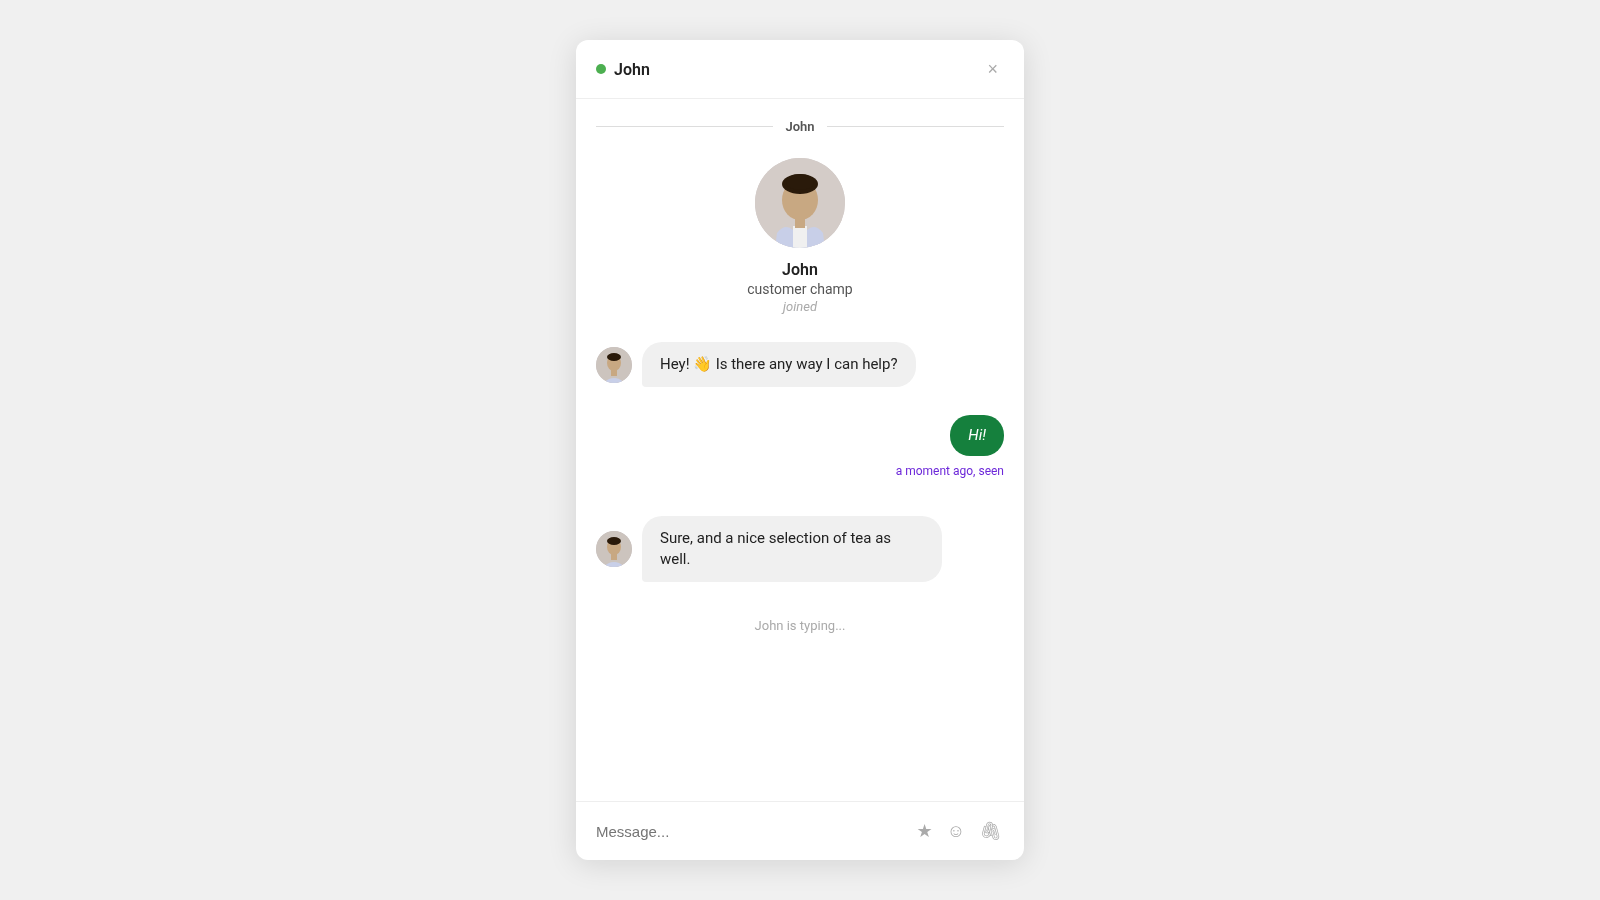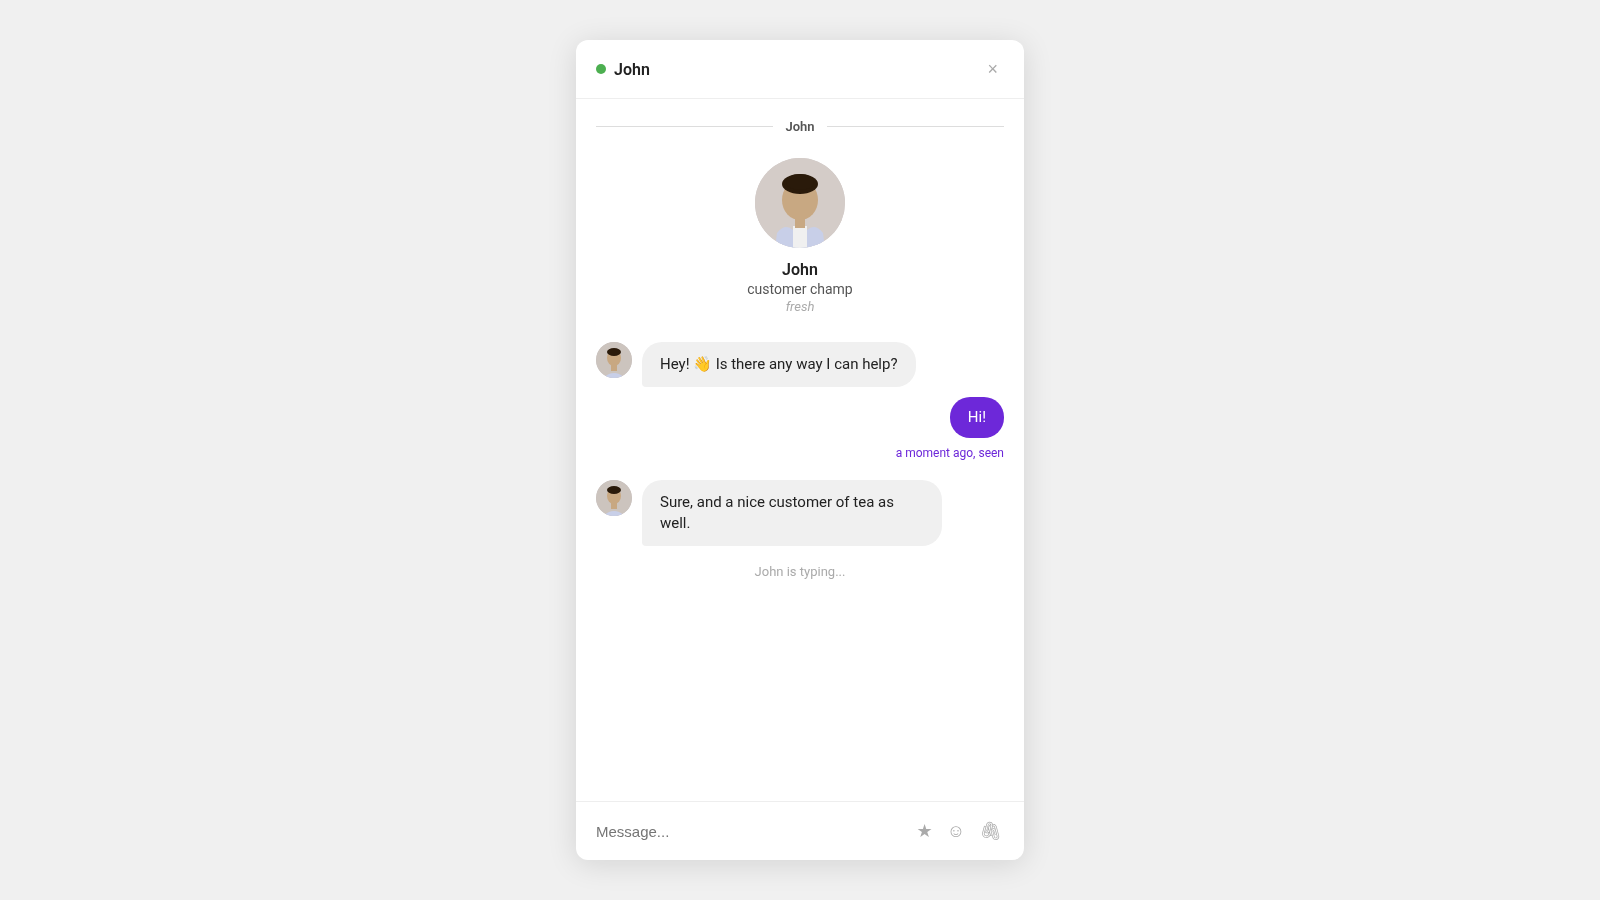--- a/index.html
+++ b/index.html
@@ -136,22 +136,22 @@
 
     .join-status {
       font-size: 13px;
       color: #aaa;
       font-style: italic;
     }
 
     
     .message-row {
       display: flex;
-      align-items: flex-start;
-      margin-bottom: 10px;
+      align-items: center;
+      margin-bottom: 28px;
     }
 
     .message-row.incoming {
       justify-content: flex-start;
     }
 
     .message-row.outgoing {
       justify-content: flex-end;
     }
 
@@ -181,23 +181,24 @@
       line-height: 1.4;
     }
 
     .bubble.incoming-bubble {
       background: #f0f0f0;
       color: #222;
       border-bottom-left-radius: 4px;
     }
 
     .bubble.outgoing-bubble {
-      background: #6d28d9;
+      background: #15803d;
       color: #fff;
       border-bottom-right-radius: 4px;
+      font-style: italic;
     }
 
     .bubble.outgoing-small {
       padding: 10px 18px;
       margin-bottom: 4px;
       border-radius: 20px;
       border-bottom-right-radius: 20px;
     }
 
     .outgoing-group {
@@ -291,21 +292,21 @@
           <ellipse cx="45" cy="42" rx="18" ry="20" fill="#c8a882"></ellipse>
 
           <ellipse cx="45" cy="26" rx="18" ry="10" fill="#2a1a0a"></ellipse>
           <ellipse cx="45" cy="24" rx="14" ry="8" fill="#2a1a0a"></ellipse>
 
           <rect x="40" y="58" width="10" height="12" fill="#c8a882"></rect>
         </svg>
       </div>
       <span class="join-name">John</span>
       <span class="join-role">customer champ</span>
-      <span class="join-status">fresh</span>
+      <span class="join-status">joined</span>
     </div>
 
     <div class="message-row incoming">
       <div class="avatar-small">
         <svg viewBox="0 0 36 36" xmlns="http://www.w3.org/2000/svg">
           <rect width="36" height="36" fill="#ccc4be" rx="18"></rect>
           <ellipse cx="18" cy="44" rx="13" ry="13" fill="#c8cfe8"></ellipse>
           <ellipse cx="18" cy="16" rx="7" ry="8" fill="#c8a882"></ellipse>
           <ellipse cx="18" cy="10" rx="7" ry="4" fill="#2a1a0a"></ellipse>
           <rect x="15" y="23" width="6" height="6" fill="#c8a882"></rect>
@@ -324,21 +325,21 @@
     <div class="message-row incoming">
       <div class="avatar-small">
         <svg viewBox="0 0 36 36" xmlns="http://www.w3.org/2000/svg">
           <rect width="36" height="36" fill="#ccc4be" rx="18"></rect>
           <ellipse cx="18" cy="44" rx="13" ry="13" fill="#c8cfe8"></ellipse>
           <ellipse cx="18" cy="16" rx="7" ry="8" fill="#c8a882"></ellipse>
           <ellipse cx="18" cy="10" rx="7" ry="4" fill="#2a1a0a"></ellipse>
           <rect x="15" y="23" width="6" height="6" fill="#c8a882"></rect>
         </svg>
       </div>
-      <div class="bubble incoming-bubble">Sure, and a nice customer of tea as well.</div>
+      <div class="bubble incoming-bubble">Sure, and a nice selection of tea as well.</div>
     </div>
 
     <div class="typing-indicator">John is typing...</div>
 
   </div>
 
   <div class="input-area">
     <input class="message-input" type="text" placeholder="Message..." style="">
     <div class="input-icons">
       <button class="icon-btn">★</button>

